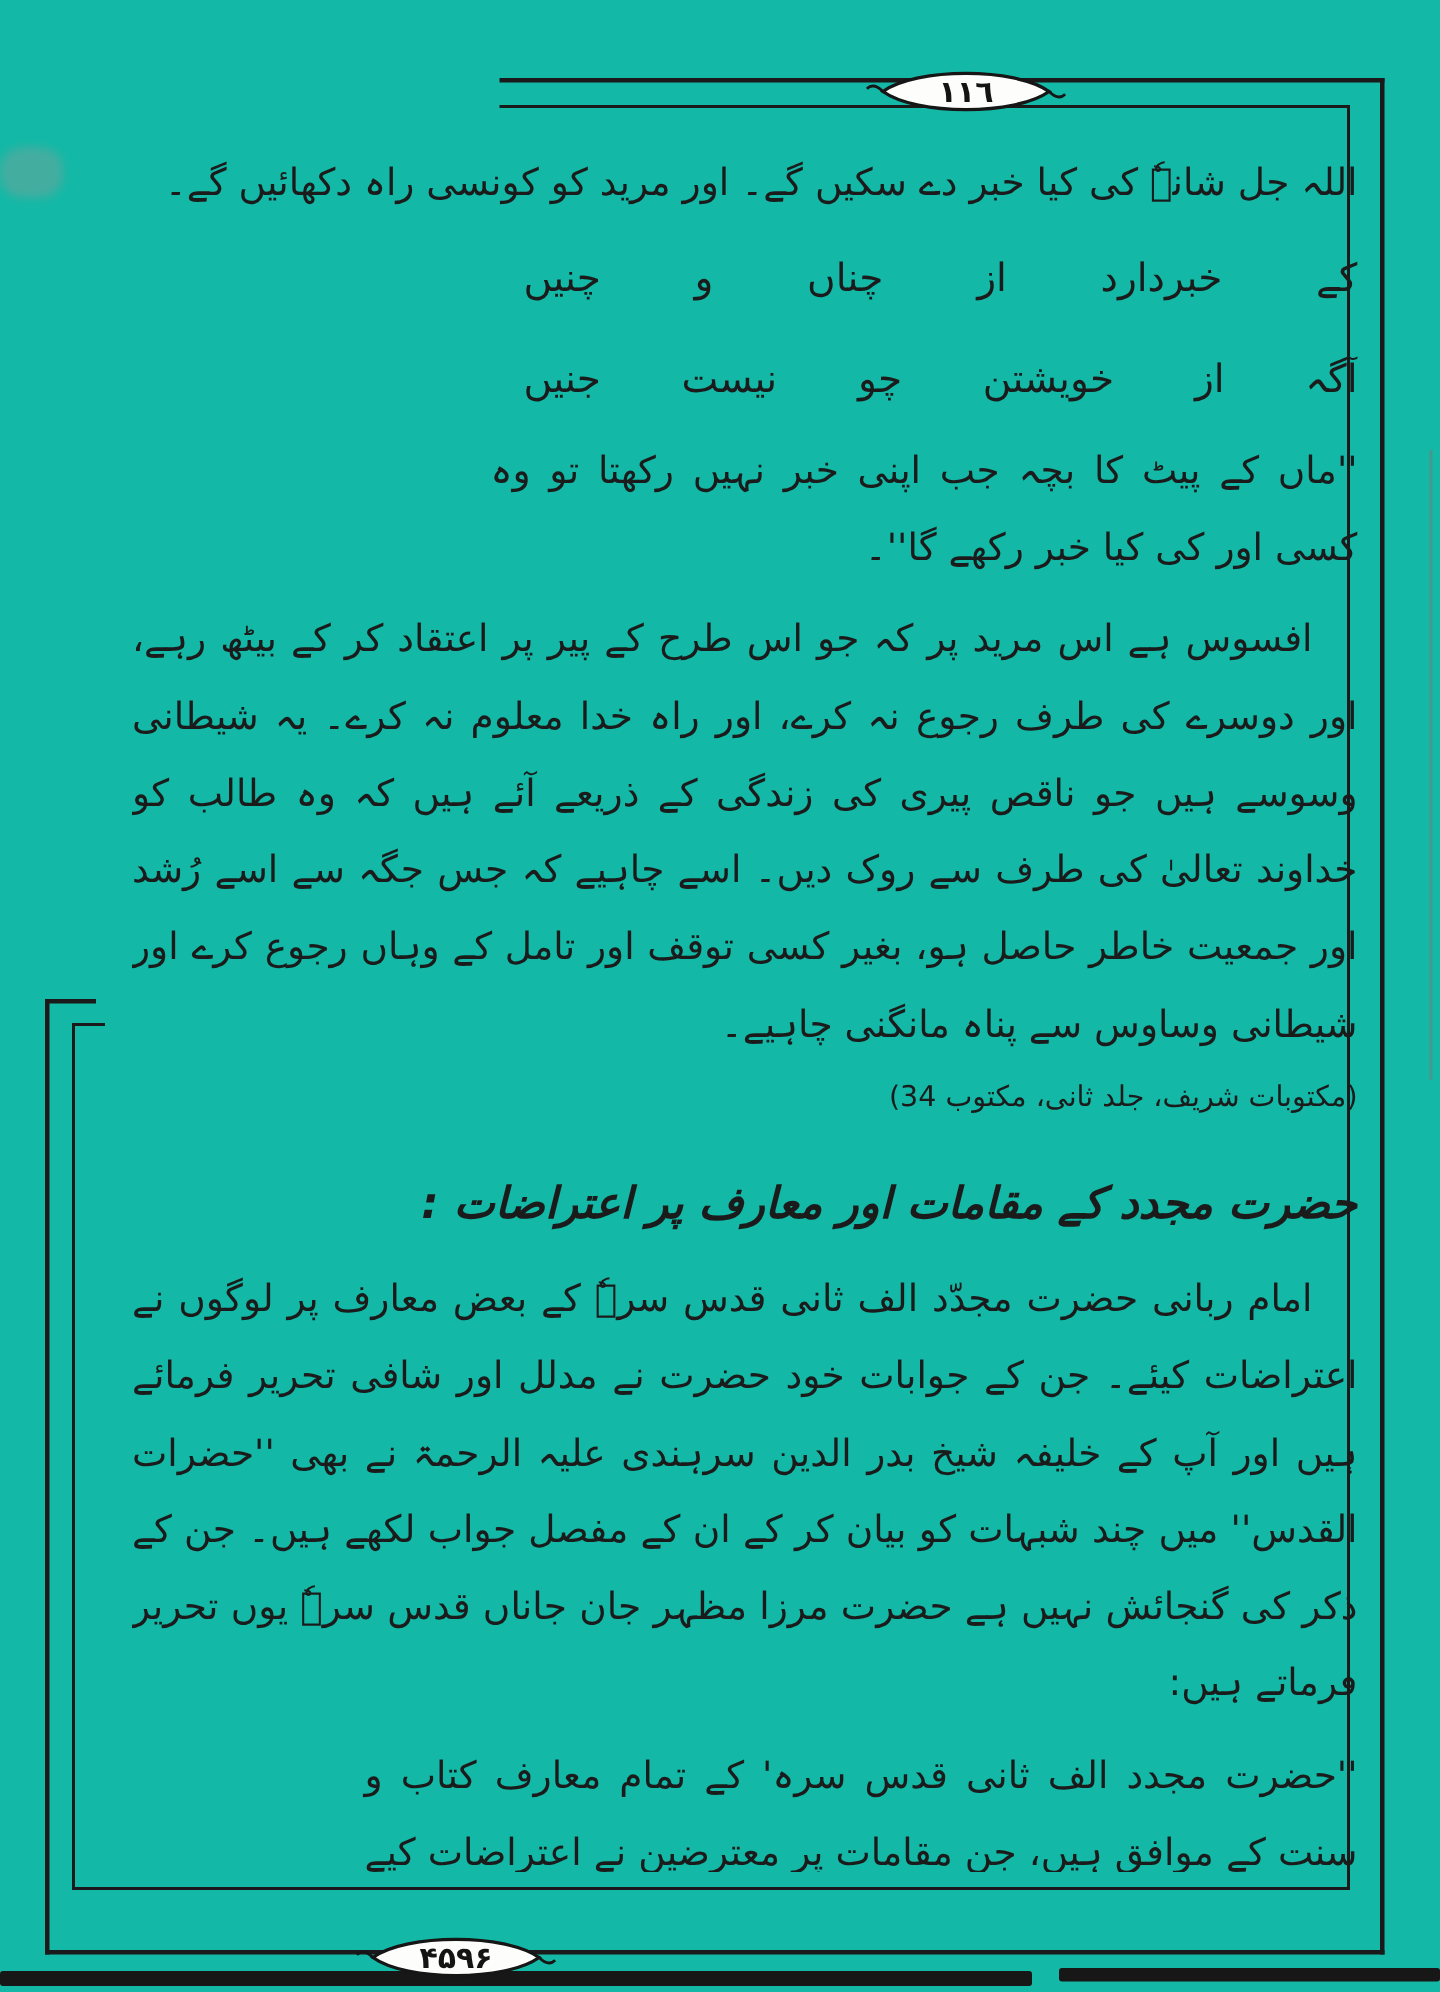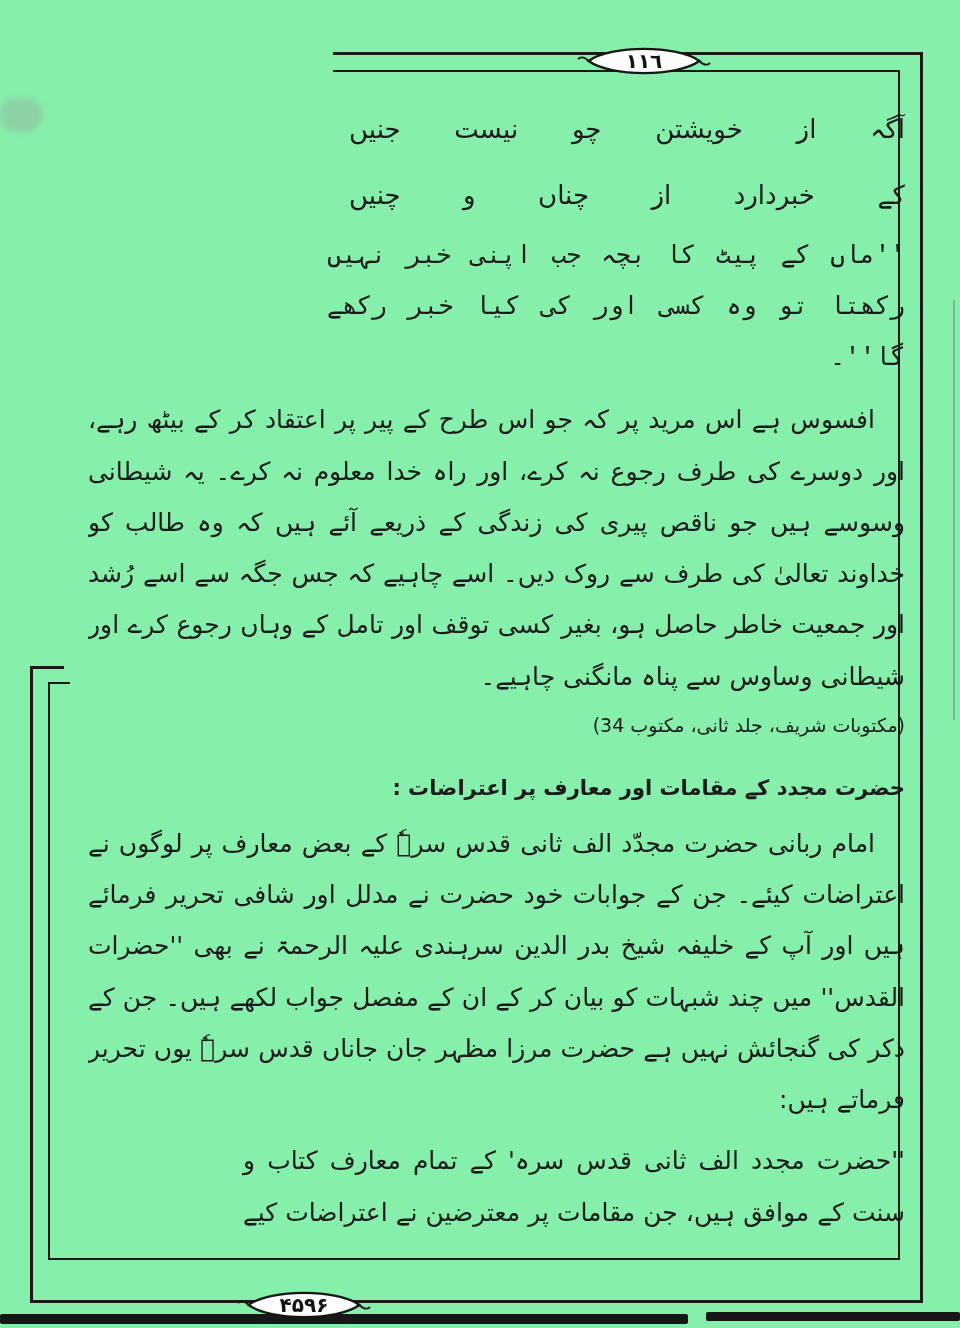--- a/index.html
+++ b/index.html
@@ -6,21 +6,21 @@
     margin: 0;
     padding: 0;
     background: #e8e8e4;
     font-family: "DejaVu Sans", sans-serif;
   }
   .scan-page {
     position: relative;
     width: 960px;
     height: 1328px;
     margin: 0 auto;
-    background: #86efac;
+    background: #14b8a6;
     overflow: hidden;
     color: #1b1b1b;
   }
   
   .frame-line { position: absolute; background: #1a1a1a; }
   .top-outer    { top: 52px;  left: 333px; width: 590px; height: 3px; }
   .top-inner    { top: 70px;  left: 333px; width: 567px; height: 2px; }
   .right-outer  { top: 52px;  left: 920px; width: 3px;  height: 1251px; }
   .right-inner  { top: 70px;  left: 898px; width: 2px;  height: 1190px; }
   .left-outer   { top: 666px; left: 30px;  width: 3px;  height: 637px; }
@@ -68,35 +68,35 @@
     width: 556px;
     font-size: 26px;
     line-height: 2.55;
     text-align: justify;
     text-align-last: justify;
   }
   .quote-translation {
     width: 578px;
     text-align: justify;
     margin: 2px 0 10px 0;
-    font-family: Liberation Mono, monospace;
   }
   .body-paragraph {
     text-align: justify;
     text-indent: 30px;
     margin: 8px 0 0 0;
   }
   .citation {
     font-size: 19px;
     margin: 4px 0 0 0;
   }
   .section-heading {
-    font-size: 21px;
+    font-size: 29px;
     font-weight: bold;
     margin: 22px 0 8px 0;
+    font-style: italic;
   }
   .blockquote {
     width: 662px;
     text-align: justify;
     margin: 10px 0 0 0;
     font-size: 25px;
   }
 </style>
 </head>
 <body>
@@ -132,24 +132,25 @@
     <svg viewBox="0 0 150 46">
       <path d="M13 23 C 38 5 112 5 137 23 C 112 41 38 41 13 23 Z" fill="#fdfdfb" stroke="#161616" stroke-width="2.5"></path>
       <path d="M13 23 C 8 18 4 18 1 21" fill="none" stroke="#161616" stroke-width="2"></path>
       <path d="M137 23 C 142 28 146 28 149 25" fill="none" stroke="#161616" stroke-width="2"></path>
     </svg>
     <div class="num">۴۵۹۶</div>
   </div>
 
   <div class="text-area">
 
+    <p class="opening-line">اللہ جل شانہٗ کی کیا خبر دے سکیں گے۔ اور مرید کو کونسی راہ دکھائیں گے۔</p>
 
     <div class="couplet">
+      <div class="couplet-line">کے خبردارد از چناں و چنیں</div>
       <div class="couplet-line">آگہ از خویشتن چو نیست جنیں</div>
-      <div class="couplet-line">کے خبردارد از چناں و چنیں</div>
     </div>
 
     <p class="quote-translation">''ماں کے پیٹ کا بچہ جب اپنی خبر نہیں رکھتا تو وہ کسی اور کی کیا خبر رکھے گا''۔</p>
 
     <p class="body-paragraph">افسوس ہے اس مرید پر کہ جو اس طرح کے پیر پر اعتقاد کر کے بیٹھ رہے، اور دوسرے کی طرف رجوع نہ کرے، اور راہ خدا معلوم نہ کرے۔ یہ شیطانی وسوسے ہیں جو ناقص پیری کی زندگی کے ذریعے آئے ہیں کہ وہ طالب کو خداوند تعالیٰ کی طرف سے روک دیں۔ اسے چاہیے کہ جس جگہ سے اسے رُشد اور جمعیت خاطر حاصل ہو، بغیر کسی توقف اور تامل کے وہاں رجوع کرے اور شیطانی وساوس سے پناہ مانگنی چاہیے۔</p>
 
     <p class="citation">(مکتوبات شریف، جلد ثانی، مکتوب 34)</p>
 
     <h2 class="section-heading">حضرت مجدد کے مقامات اور معارف پر اعتراضات :</h2>
 

